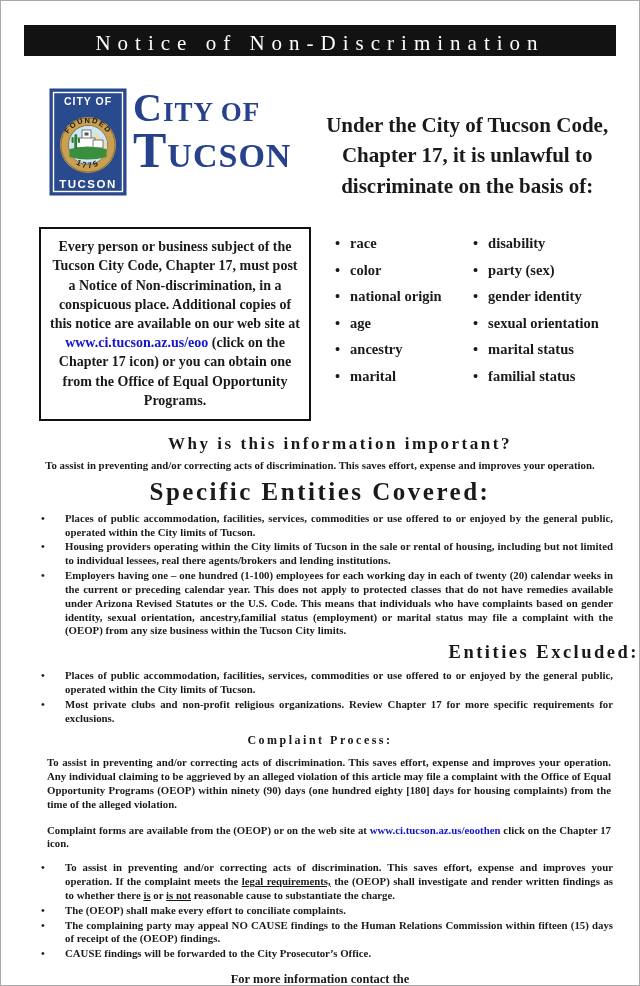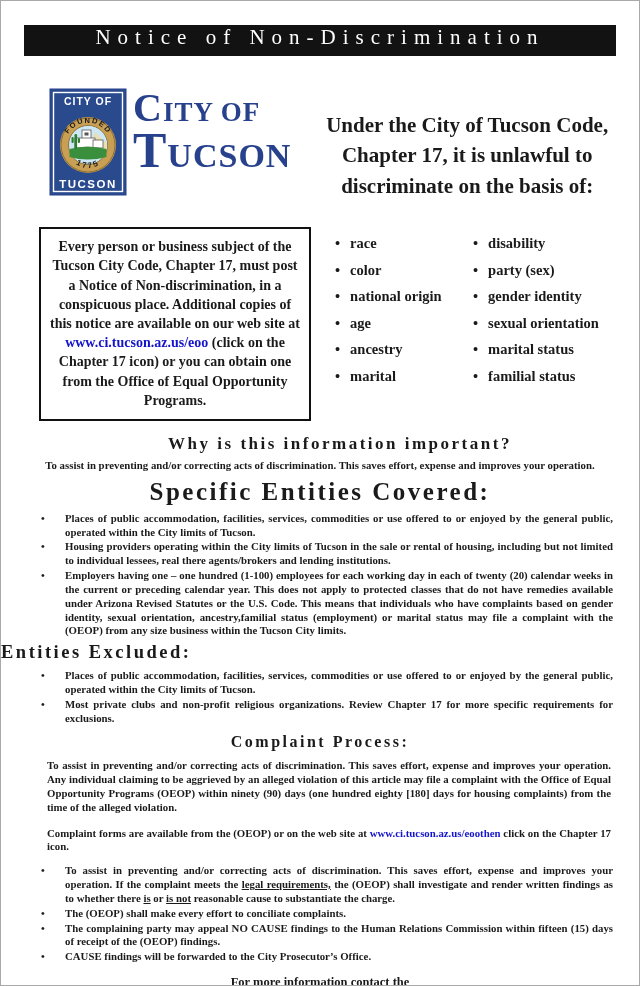--- a/index.html
+++ b/index.html
@@ -5,21 +5,21 @@
   * { margin:0; padding:0; box-sizing:border-box; }
   html,body { background:#e8e8e8; }
   .page {
     position:relative; width:640px; height:986px; margin:0 auto;
     background:#ffffff; border:1px solid #a9a9a9; overflow:hidden;
     font-family:"Liberation Serif", serif; color:#1a1a1a;
   }
   
   .banner {
     margin:24px 23px 0 23px; height:31px; background:#121212;
-    display:flex; align-items:flex-start; justify-content:center;
+    display:flex; align-items:flex-end; justify-content:center;
   }
   .banner span {
     color:#ffffff; font-size:21px; letter-spacing:7px; white-space:nowrap;
   }
   
   .header-row { display:flex; margin:32px 10px 0 48px; }
   .logo-group { display:flex; align-items:flex-start; }
   .seal { flex:0 0 auto; }
   .wordmark { margin-left:6px; margin-top:2px; color:#27418D; font-weight:bold; line-height:0.92; white-space:nowrap; }
   .wordmark .l1 { font-size:27px; letter-spacing:1px; }
@@ -39,22 +39,22 @@
   .link { color:#1414CC; font-weight:bold; }
   .basis-cols { display:flex; margin-left:24px; margin-top:8px; }
   .basis-col { list-style:none; }
   .basis-col.c1 { width:126px; }
   .basis-col.c2 { margin-left:12px; }
   .basis-col li { font-weight:bold; font-size:14.5px; margin-bottom:9.5px; white-space:nowrap; display:flex; }
   .basis-col li .dot { margin-right:10px; }
   
   .h-big   { text-align:center; font-weight:bold; font-size:17px;   letter-spacing:2.5px; margin-top:13px;padding-left:40px; }
   .h-med   { text-align:center; font-weight:bold; font-size:25px; letter-spacing:2.5px; margin-top:7px; }
-  .h-med2  { text-align:left; font-weight:bold; font-size:18.5px; letter-spacing:2.5px; margin-top:4px; }
-  .h-comp  { text-align:center; font-weight:bold; font-size:16px;   letter-spacing:2.5px; margin-top:8px; margin-bottom:8px; }
+  .h-med2  { text-align:right; font-weight:bold; font-size:18.5px; letter-spacing:2.5px; margin-top:4px; }
+  .h-comp  { text-align:center; font-weight:bold; font-size:12px;   letter-spacing:2.5px; margin-top:8px; margin-bottom:8px; }
   .why-sub { text-align:center; font-weight:bold; font-size:10.8px; margin-top:5px; }
   
   .small { font-size:10.8px; font-weight:bold; line-height:1.28; }
   .bullets { margin:6px 26px 0 38px; }
   .b-row { display:flex; margin-bottom:1px; }
   .b-row .marker { width:26px; text-align:left; padding-left:2px; flex:0 0 auto; font-size:10.8px; font-weight:bold; }
   .b-row .text { flex:1; text-align:justify; }
   .para { margin:4px 28px 0 46px; text-align:justify; }
   .para.gap { margin-top:12px; }
   .u { text-decoration:underline; }

